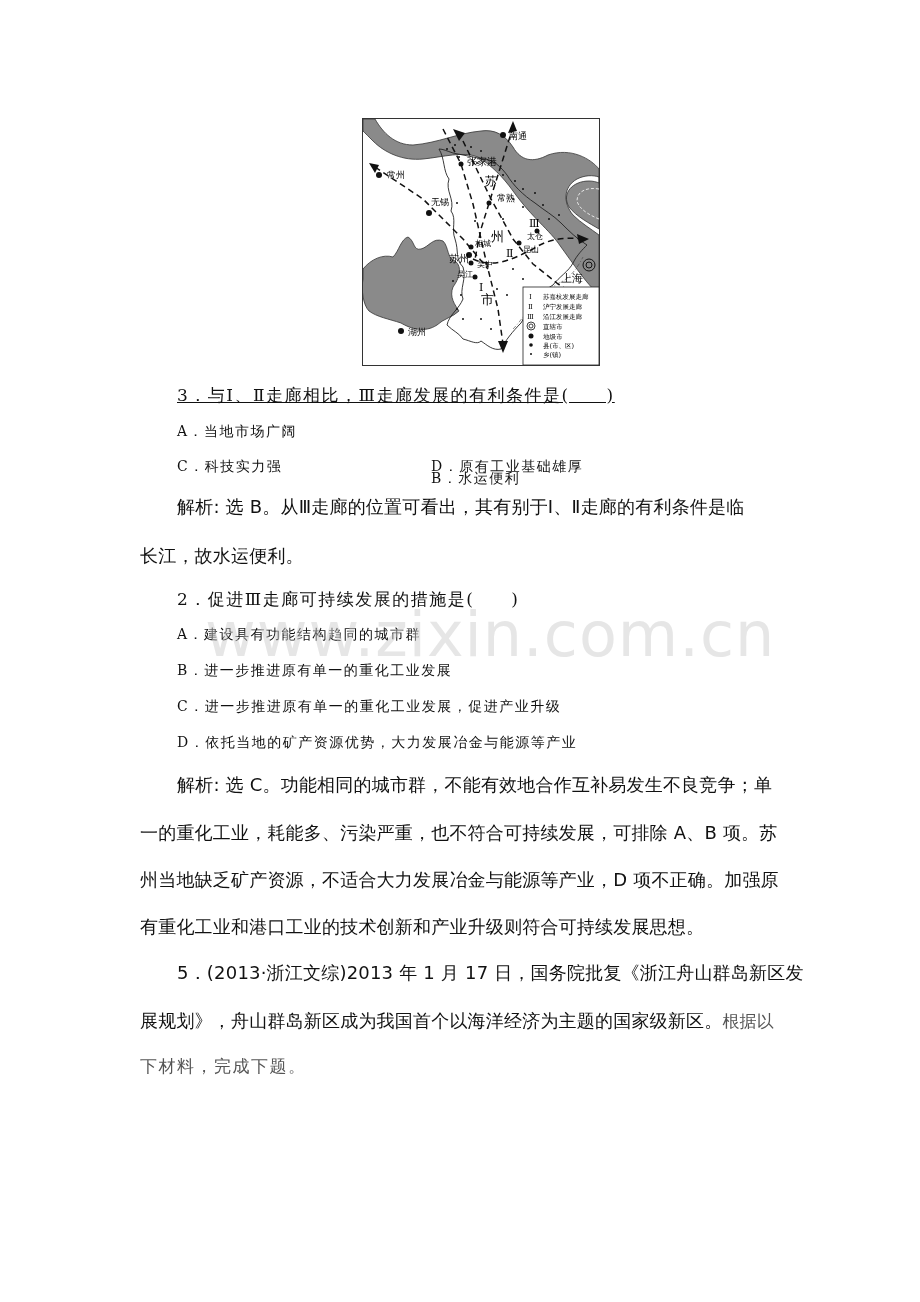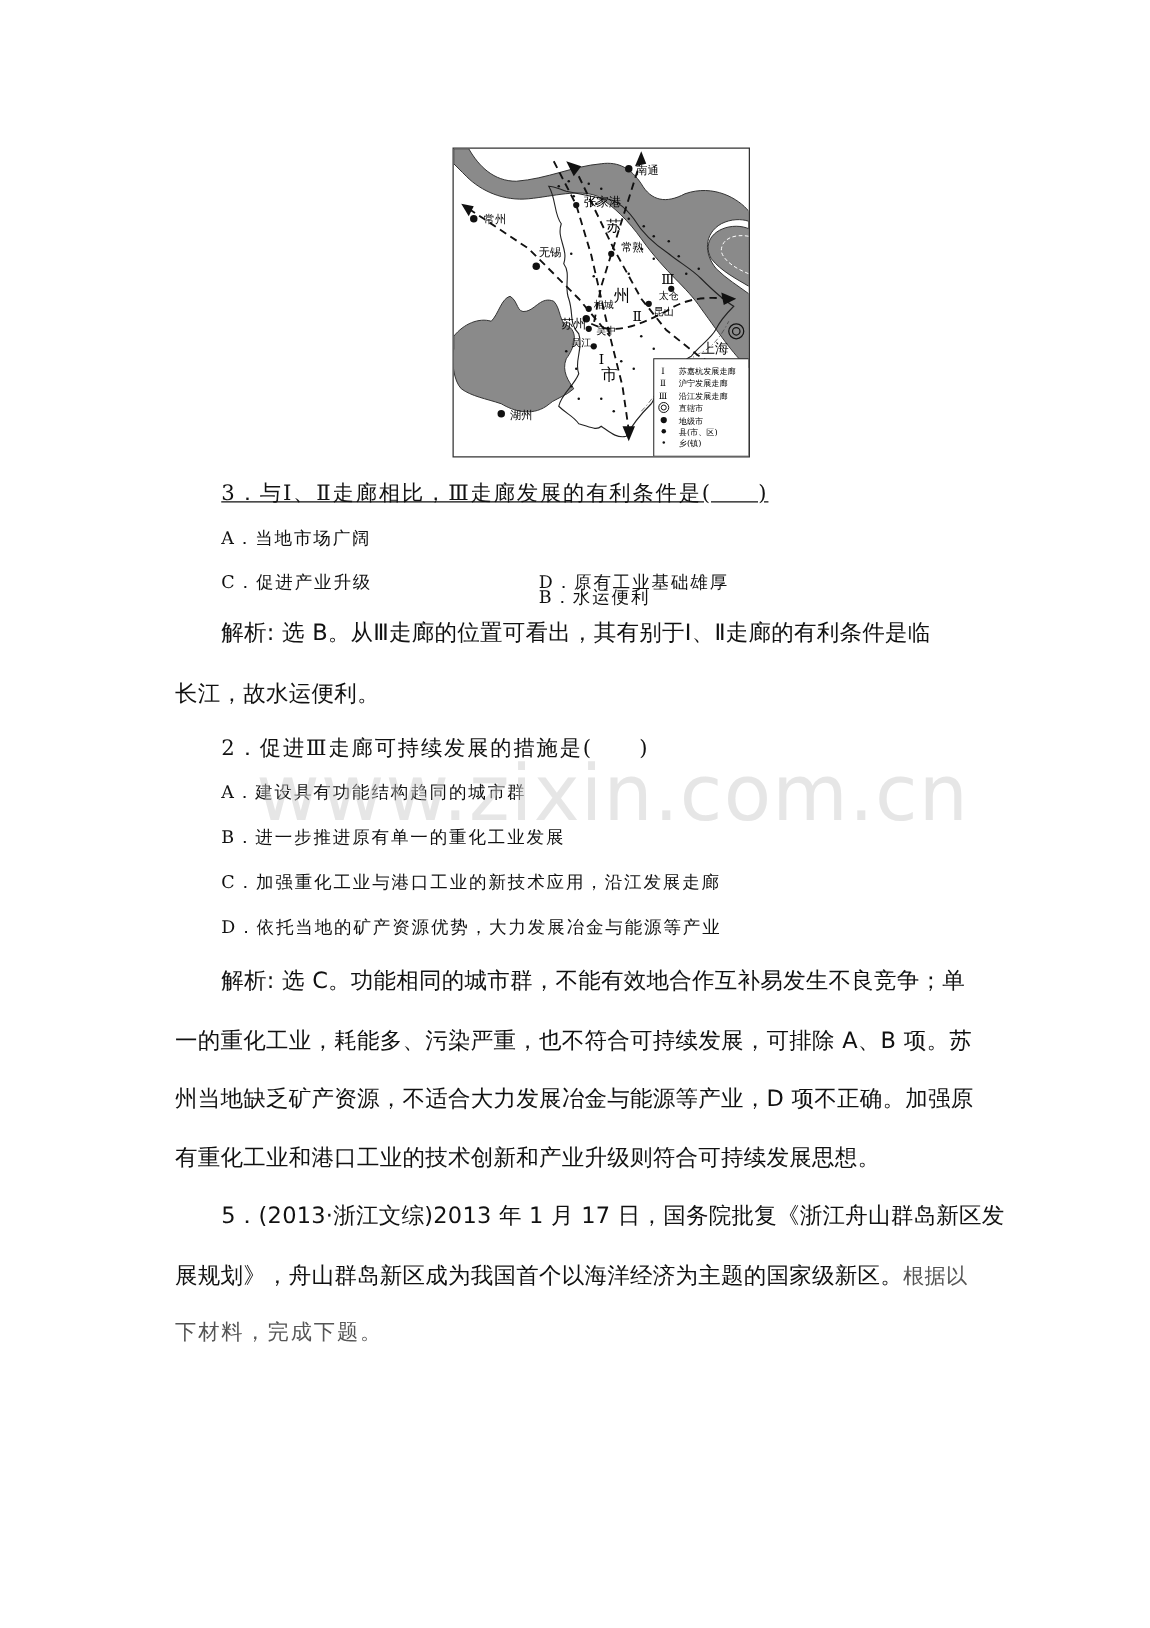--- a/index.html
+++ b/index.html
@@ -139,30 +139,30 @@
         <text x="180" y="229" font-size="6.5">县(市、区)</text>
         <circle cx="168" cy="235" r="1" fill="#111"></circle>
         <text x="180" y="238" font-size="6.5">乡(镇)</text>
       </g>
     </svg>
   </div>
 
   <div class="line q" style="left:177px; top:384px;text-decoration:underline;">3．与Ⅰ、Ⅱ走廊相比，Ⅲ走廊发展的有利条件是(　　)</div>
   <div class="opt" style="left:177px; top:420px;">A．当地市场广阔</div>
   <div class="opt" style="left:431px; top:420px;margin-top:47px;">B．水运便利</div>
-  <div class="opt" style="left:177px; top:455px;">C．促进产业升级</div>
+  <div class="opt" style="left:177px; top:455px;">C．科技实力强</div>
   <div class="opt" style="left:431px; top:455px;">D．原有工业基础雄厚</div>
 
   <div class="line ans" style="left:177px; top:496px;">解析: 选 B。从Ⅲ走廊的位置可看出，其有别于Ⅰ、Ⅱ走廊的有利条件是临</div>
   <div class="line ans" style="left:140px; top:545px;">长江，故水运便利。</div>
 
   <div class="line q" style="left:177px; top:588px;">2．促进Ⅲ走廊可持续发展的措施是(　　)</div>
   <div class="opt" style="left:177px; top:623px;">A．建设具有功能结构趋同的城市群</div>
   <div class="opt" style="left:177px; top:659px;">B．进一步推进原有单一的重化工业发展</div>
-  <div class="opt" style="left:177px; top:695px;">C．加强重化工业与港口工业的新技术应用，沿江发展走廊</div>
+  <div class="opt" style="left:177px; top:695px;">C．进一步推进原有单一的重化工业发展，促进产业升级</div>
   <div class="opt" style="left:177px; top:731px;">D．依托当地的矿产资源优势，大力发展冶金与能源等产业</div>
 
   <div class="line ans" style="left:177px; top:774px;">解析: 选 C。功能相同的城市群，不能有效地合作互补易发生不良竞争；单</div>
   <div class="line ans" style="left:140px; top:822px;">一的重化工业，耗能多、污染严重，也不符合可持续发展，可排除 A、B 项。苏</div>
   <div class="line ans" style="left:140px; top:869px;">州当地缺乏矿产资源，不适合大力发展冶金与能源等产业，D 项不正确。加强原</div>
   <div class="line ans" style="left:140px; top:916px;">有重化工业和港口工业的技术创新和产业升级则符合可持续发展思想。</div>
 
   <div class="line ans" style="left:177px; top:962px;">5．(2013·浙江文综)2013 年 1 月 17 日，国务院批复《浙江舟山群岛新区发</div>
   <div class="line ans" style="left:140px; top:1010px;">
     <span>展规划》，舟山群岛新区成为我国首个以海洋经济为主题的国家级新区。</span><span class="gray" style="font-family:Liberation Serif, serif;font-size:17px;">根据以</span>

